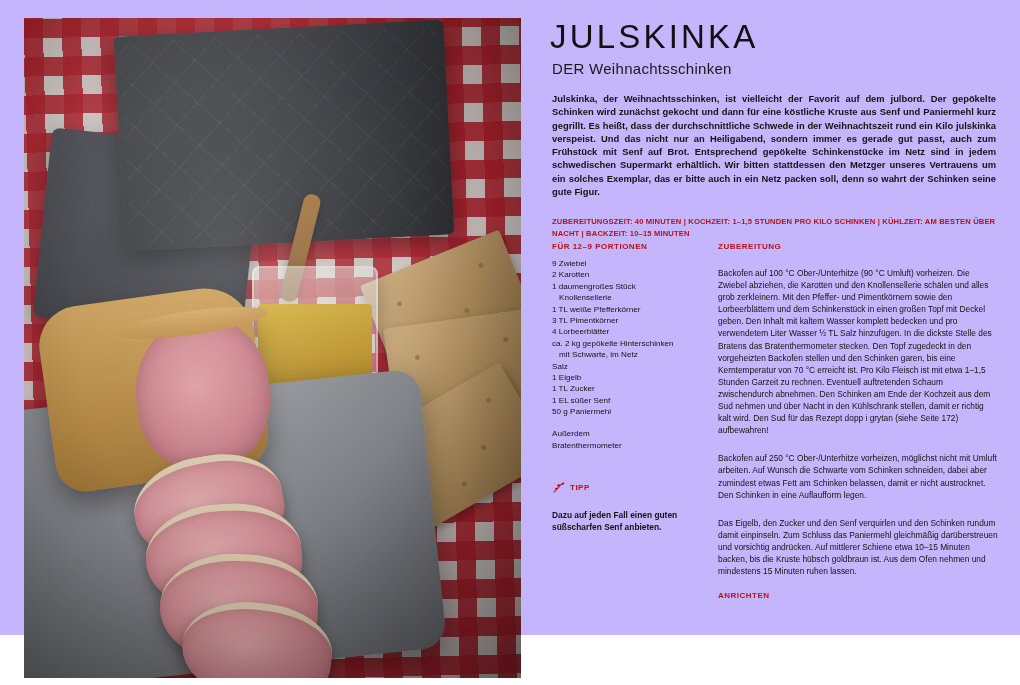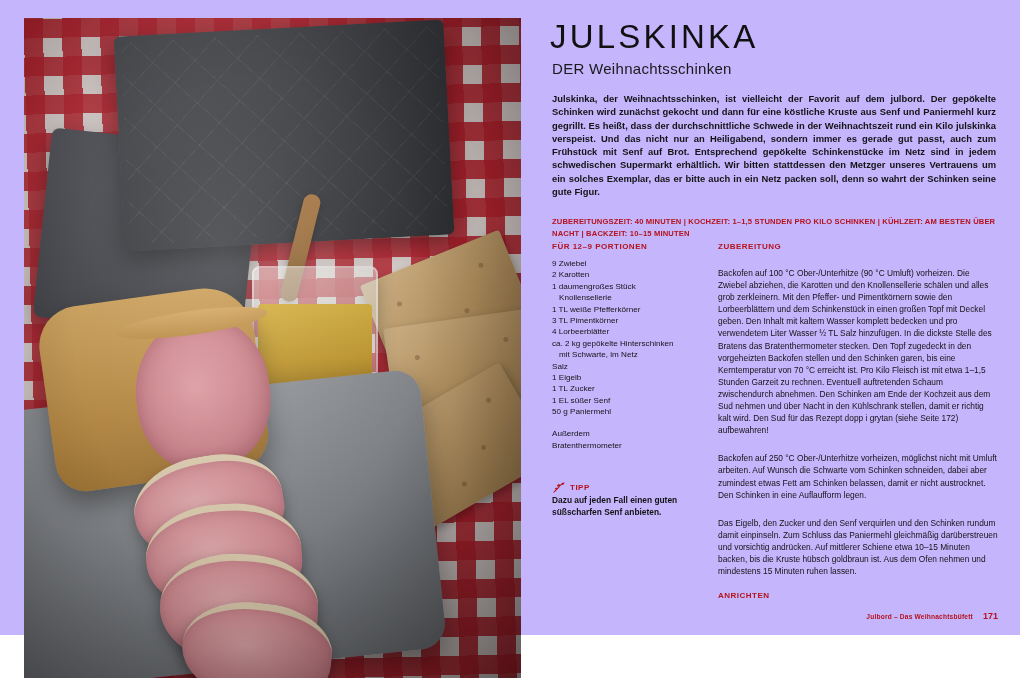--- a/index.html
+++ b/index.html
@@ -284,21 +284,21 @@
     display: flex;
     align-items: center;
     gap: 5px;
     font-size: 8px;
     font-weight: bold;
     color: #b5121b;
     letter-spacing: 0.5px;
   }
   .tip-icon { width: 13px; height: 13px; display: block; }
   .tip-body {
-    margin-top: 0;
+    margin-top: 15px;
     font-size: 8.4px;
     line-height: 12.2px;
     font-weight: bold;
     color: #141414;
   }
   .para {
     font-size: 8.35px;
     line-height: 12.1px;
     color: #141414;
     margin: 16px 0 11px 0;
@@ -410,18 +410,14 @@
         <div class="sec-head">ZUBEREITUNG</div>
         <p class="para">Backofen auf 100 °C Ober-/Unterhitze (90 °C Umluft) vorheizen. Die Zwiebel abziehen, die Karotten und den Knollensellerie schälen und alles grob zerkleinern. Mit den Pfeffer- und Pimentkörnern sowie den Lorbeerblättern und dem Schinkenstück in einen großen Topf mit Deckel geben. Den Inhalt mit kaltem Wasser komplett bedecken und pro verwendetem Liter Wasser ½ TL Salz hinzufügen. In die dickste Stelle des Bratens das Bratenthermometer stecken. Den Topf zugedeckt in den vorgeheizten Backofen stellen und den Schinken garen, bis eine Kerntemperatur von 70 °C erreicht ist. Pro Kilo Fleisch ist mit etwa 1–1,5 Stunden Garzeit zu rechnen. Eventuell auftretenden Schaum zwischendurch abnehmen. Den Schinken am Ende der Kochzeit aus dem Sud nehmen und über Nacht in den Kühlschrank stellen, damit er richtig kalt wird. Den Sud für das Rezept dopp i grytan (siehe Seite 172) aufbewahren!</p>
         <p class="para">Backofen auf 250 °C Ober-/Unterhitze vorheizen, möglichst nicht mit Umluft arbeiten. Auf Wunsch die Schwarte vom Schinken schneiden, dabei aber zumindest etwas Fett am Schinken belassen, damit er nicht austrocknet. Den Schinken in eine Auflaufform legen.</p>
         <p class="para">Das Eigelb, den Zucker und den Senf verquirlen und den Schinken rundum damit einpinseln. Zum Schluss das Paniermehl gleichmäßig darüberstreuen und vorsichtig andrücken. Auf mittlerer Schiene etwa 10–15 Minuten backen, bis die Kruste hübsch goldbraun ist. Aus dem Ofen nehmen und mindestens 15 Minuten ruhen lassen.</p>
         <div class="r-head">ANRICHTEN</div>
       </div>
 
     </div>
   </div>
 
-  <div class="footer">
-    <span class="footer-text">Julbord – Das Weihnachtsbüfett</span>
-    <span class="folio">171</span>
-  </div>
 
 </div>
 
 </body></html>

